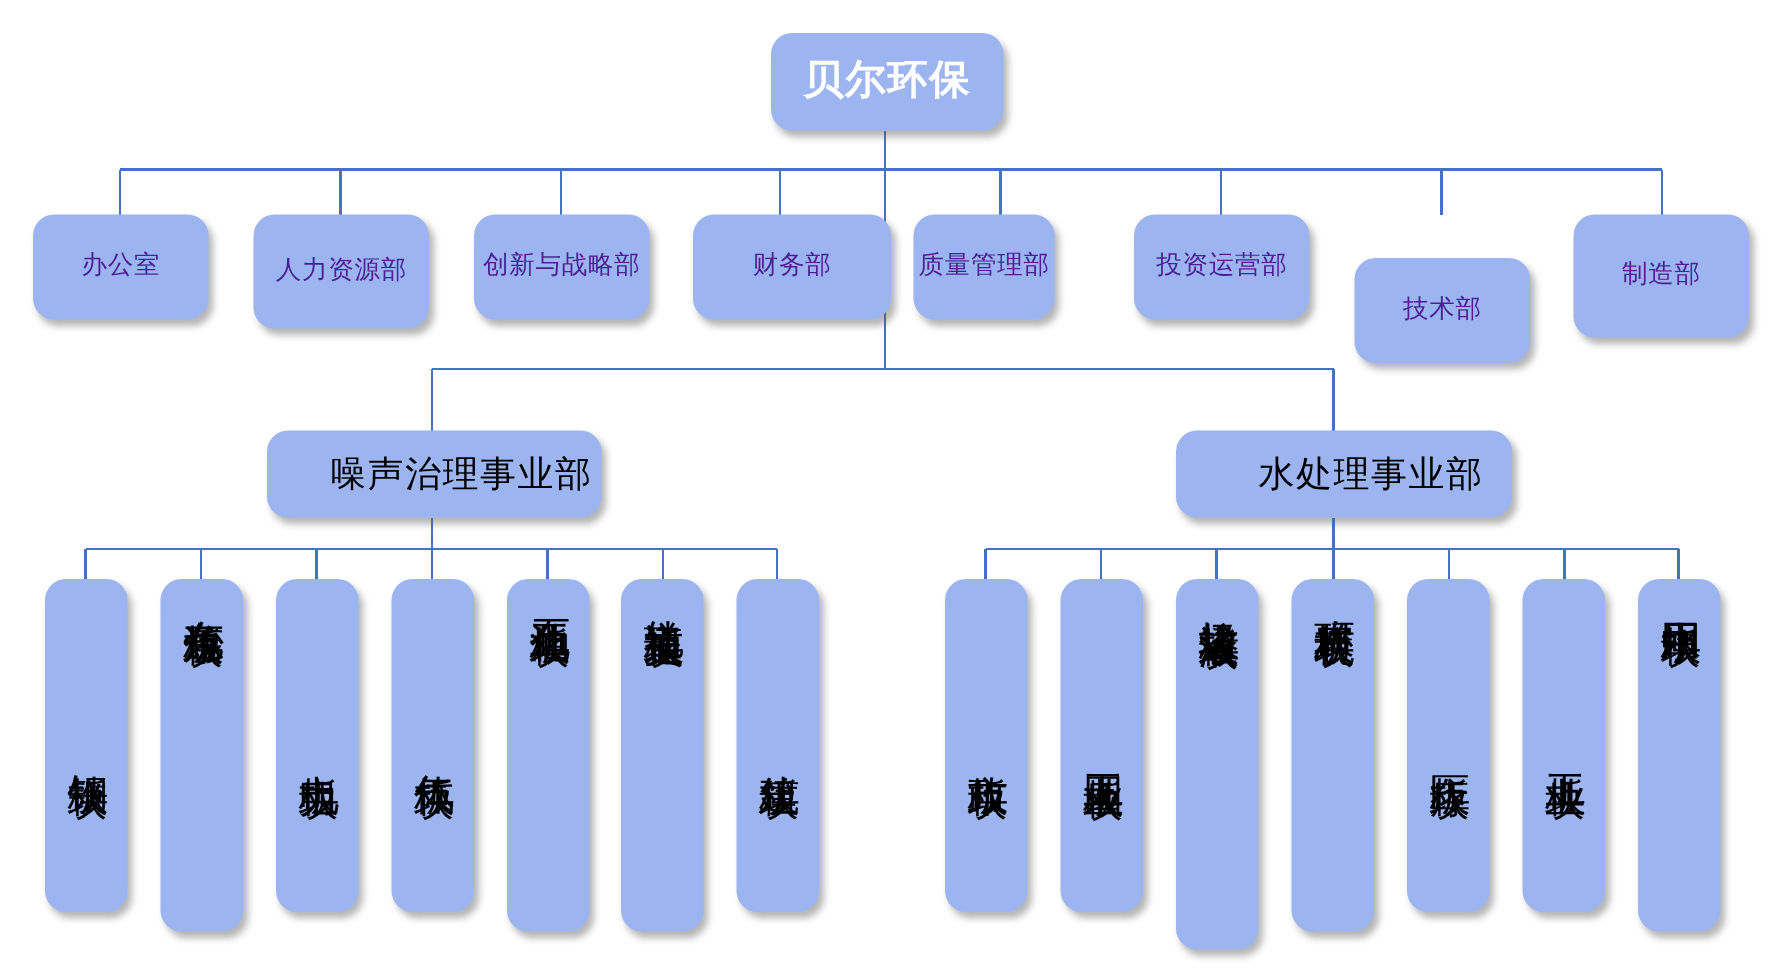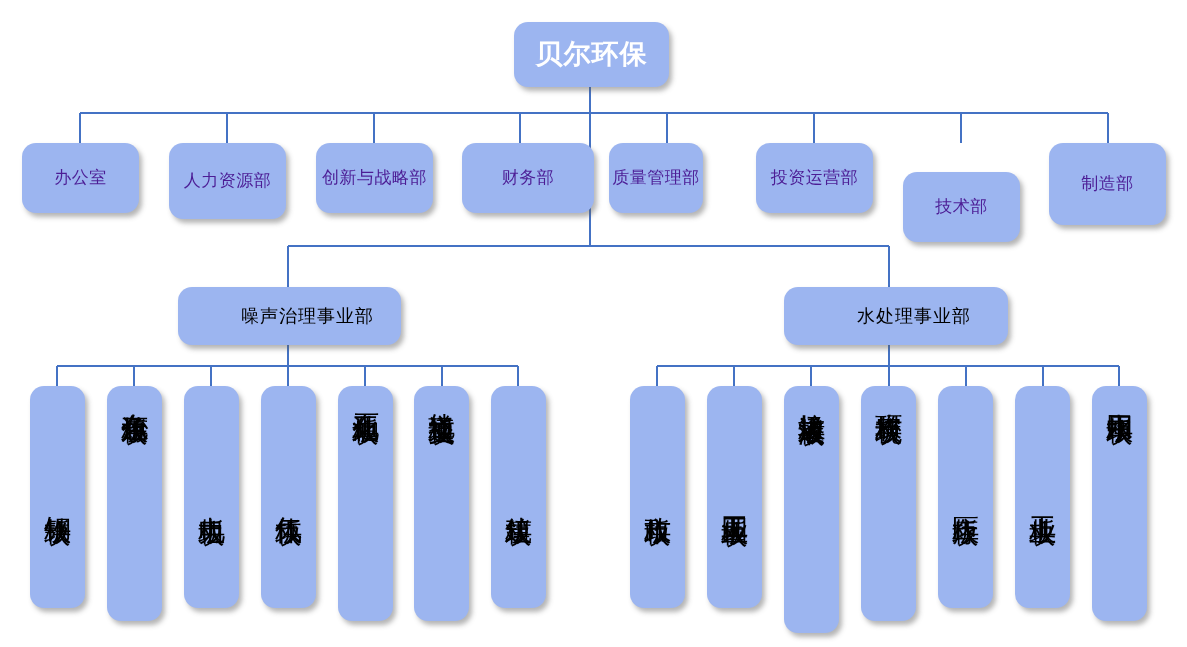--- a/index.html
+++ b/index.html
@@ -46,21 +46,21 @@
   .node.dept {
     color: #4c1d95;
     font-weight: normal;
     font-size: 17px;
     letter-spacing: 0.5px;
   }
   .node.division {
     background: #9CB5F0;
     color: #000000;
     font-weight: normal;
-    font-size: 18px;
+    font-size: 24px;
     letter-spacing: 1px;
     padding-left: 36px;
   }
   .node.leaf {
     color: #000000;
     font-weight: normal;
     font-size: 27px;
     border-radius: 14px;
     align-items: flex-start;
     padding-top: 6px;

